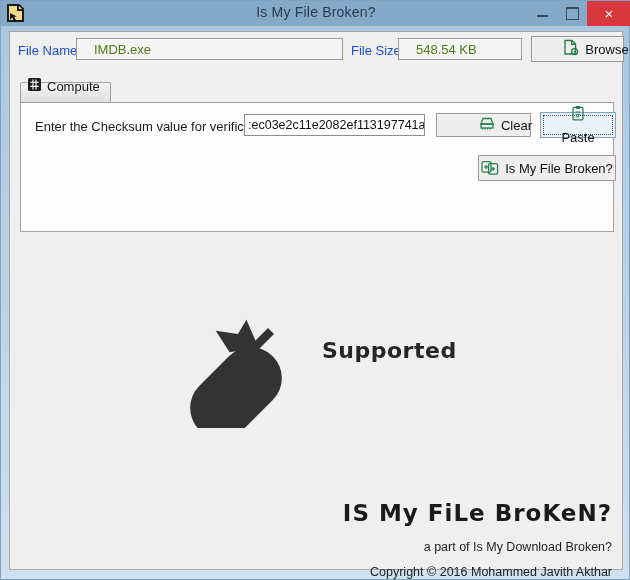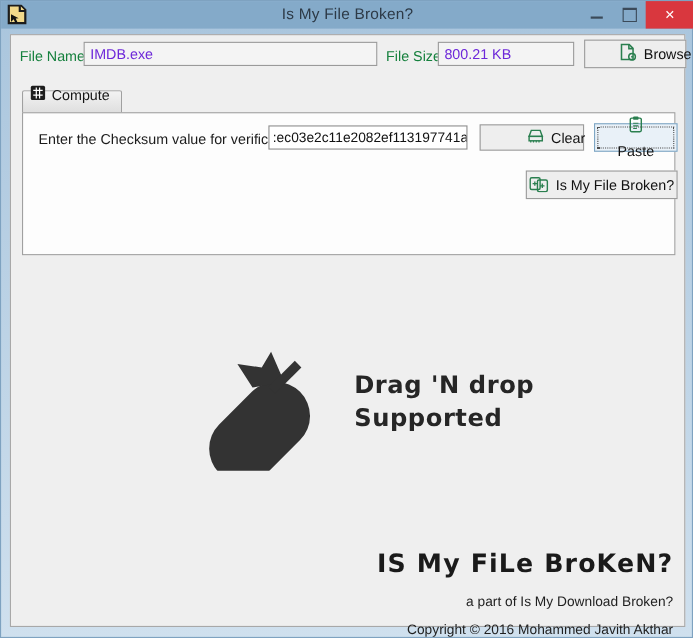--- a/index.html
+++ b/index.html
@@ -67,30 +67,30 @@
     border: 1px solid #a8a8a8;
   }
 
   
   .toprow {
     position: absolute; left: 0; top: 4px;
     width: 614px; height: 30px;
   }
   .lbl {
     position: absolute;
-    font-size: 13px; color: #15803d;
+    font-size: 13px; color: #1d4ed8;
     top: 7px;
   }
   .tbox {
     position: absolute; top: 2px;
     height: 22px;
     background: #f4f4f4;
     border: 1px solid #9a9a9a;
-    font-size: 13px; color: #6d28d9;
-    padding: 2px 5px;
+    font-size: 13px; color: #4d7c0f;
+    padding: 2px 17px;
     line-height: 17px;
     white-space: nowrap; overflow: hidden;
   }
   .btn {
     position: absolute;
     background: #eeeeee;
     border: 1px solid #9b9b9b;
     font-size: 13px; color: #111;
     display: flex; align-items: center; justify-content: center;
     gap: 6px;
@@ -196,21 +196,21 @@
     </div>
   </div>
 
   <div class="content">
 
     <div class="toprow">
       <span class="lbl" style="left:8px;">File Name</span>
       <div class="tbox" style="left:66px; width:267px;" title="IMDB.exe">IMDB.exe</div>
 
       <span class="lbl" style="left:341px;">File Size</span>
-      <div class="tbox" style="left:388px; width:124px;">800.21 KB</div>
+      <div class="tbox" style="left:388px; width:124px;">548.54 KB</div>
 
       <div class="btn" style="left:521px; top:0px; width:93px; height:26px;padding-left:36px;">
         <span>
           <svg width="17" height="17" viewBox="0 0 17 17">
             <path d="M3 1.5 H10 L13.5 5 V15 H3 Z" fill="none" stroke="#2a7f4f" stroke-width="1.4"></path>
             <path d="M9.7 1.5 V5.2 H13.5" fill="none" stroke="#2a7f4f" stroke-width="1.4"></path>
             <circle cx="12.6" cy="12.6" r="3" fill="none" stroke="#2a7f4f" stroke-width="1.4"></circle>
             <circle cx="12.6" cy="12.6" r=".9" fill="#2a7f4f"></circle>
           </svg>
         </span>
@@ -275,21 +275,20 @@
     <span class="bomb">
       <svg width="128" height="128" viewBox="0 0 128 128">
         <g fill="#333333">
           <rect x="14" y="62" width="104" height="62" rx="31" transform="rotate(-45 66 93)"></rect>
           <path d="M88 48 L77 20 L68 34 L46 30 L59 52 Z" transform="rotate(-2 70 36)"></path>
           <path d="M74 52 L98 28 L104 34 L80 58 Z"></path>
         </g>
       </svg>
     </span>
     <div class="drag-text">
-      <div>Drag 'N drop</div>
       <div>Supported</div>
     </div>
 
     <div class="brand">IS My FiLe BroKeN?</div>
     <div class="subbrand">a part of Is My Download Broken?</div>
     <div class="copyright">Copyright © 2016 Mohammed Javith Akthar</div>
   </div>
 </div>
 
 </body></html>

